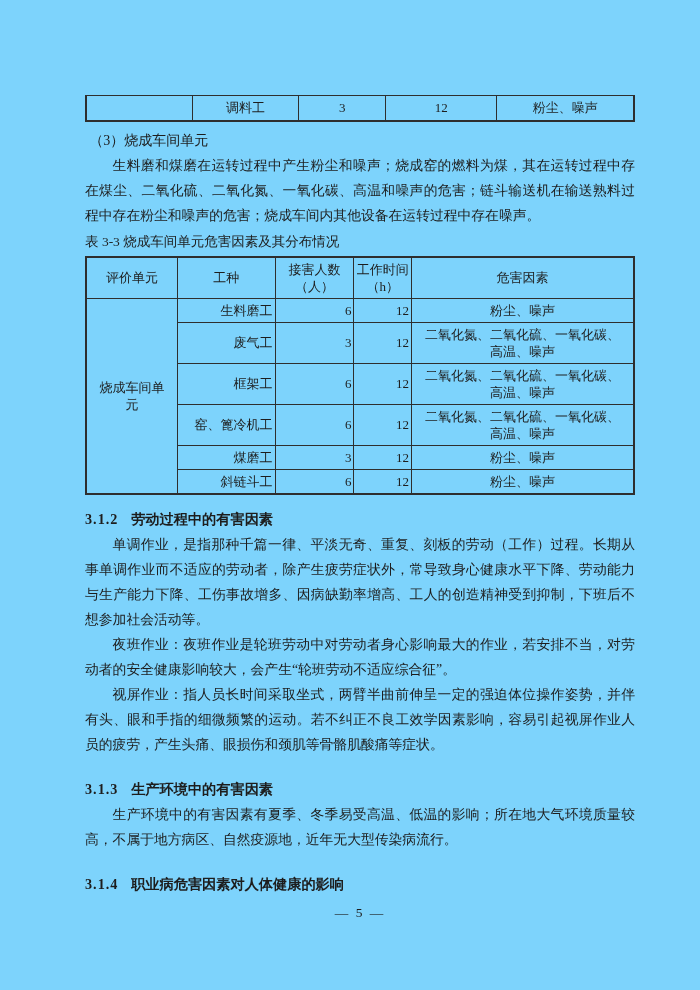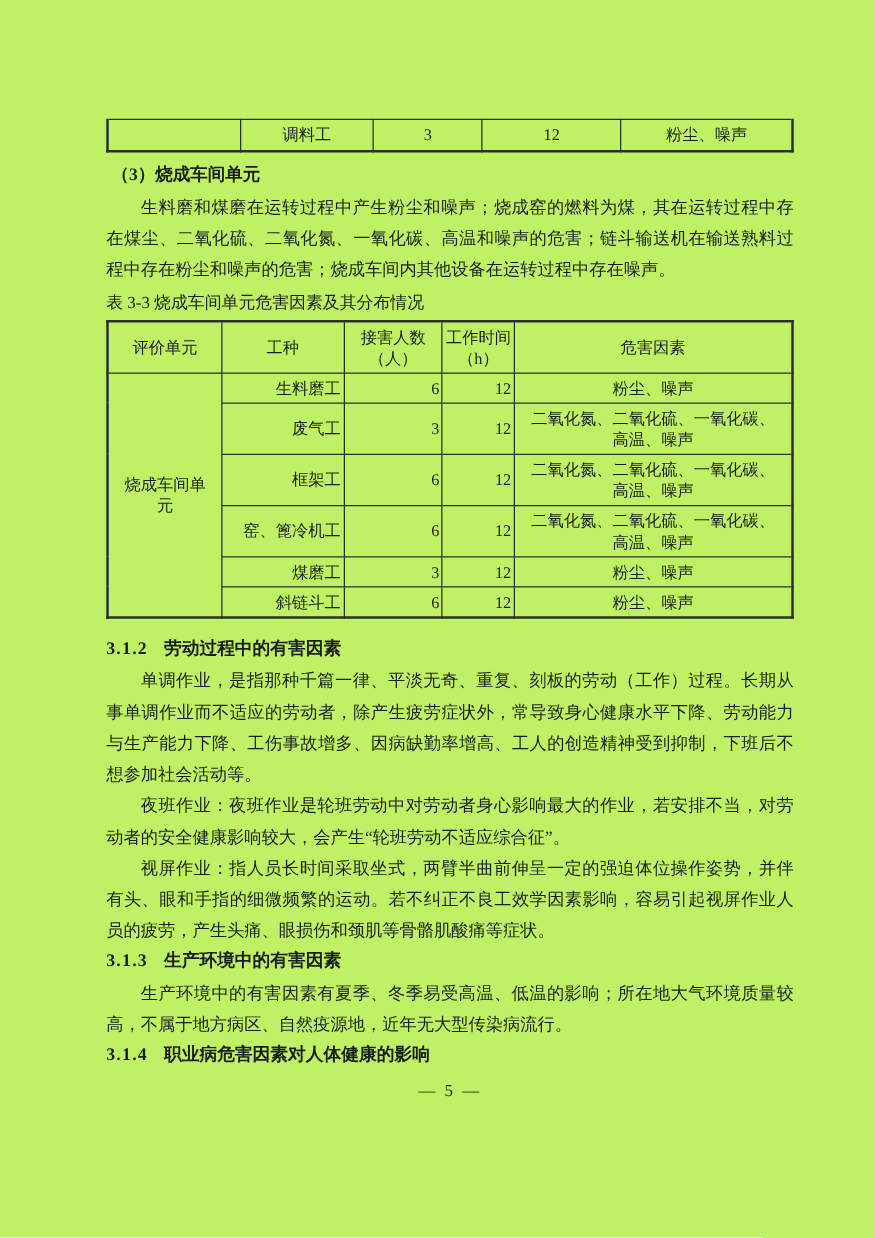--- a/index.html
+++ b/index.html
@@ -1,48 +1,48 @@
 <!DOCTYPE html>
 <html><head>
 <meta charset="utf-8">
 <style>
   * { margin:0; padding:0; box-sizing:border-box; }
   html,body { background:#ffffff; }
   .page {
     width:700px; height:990px; overflow:hidden; position:relative;
-    background:#bef264; color:#1d1d1d;
+    background:#7dd3fc; color:#1d1d1d;
     font-family:"Liberation Serif","DejaVu Serif",serif;
     padding:95px 65px 0 85px;
   }
   
   table.toptable {
     width:100%; border-collapse:collapse; table-layout:fixed;
     border:2px solid #2e2e2e; border-top-width:1px;
   }
   table.toptable td {
     border:1px solid #2e2e2e; height:25px; text-align:center;
     font-size:13px; padding:0 2px;
   }
   
-  .h-sub { font-size:14px; line-height:25px; margin-top:6px; text-indent:0.3em;font-weight:bold; }
+  .h-sub { font-size:14px; line-height:25px; margin-top:6px; text-indent:0.3em; }
   .para  { font-size:13.8px; line-height:25px; text-align:justify; text-indent:2em; }
   .caption { text-align:left; font-size:13.5px; line-height:22px; margin:3px 0 3px; }
   
   table.mtable {
     width:100%; border-collapse:collapse; table-layout:fixed;
     border:2px solid #2e2e2e;
   }
   table.mtable th, table.mtable td {
     border:1px solid #2e2e2e; text-align:center; vertical-align:middle;
     font-size:13px; font-weight:normal; line-height:17px; padding:3px 10px;
   }
   table.mtable th { padding:3px 2px; }
   table.mtable th span { display:block; }
   table.mtable td.jobcol, table.mtable td.numcol { padding:3px 2px;text-align:right; }
-  .sh { font-size:14.2px; font-weight:bold; line-height:25px; margin-top:0; }
+  .sh { font-size:14.2px; font-weight:bold; line-height:25px; margin-top:20px; }
   .sh .num { margin-right:0.9em; letter-spacing:1px; }
   .sh-first { margin-top:12px; }
   .pagenum {
     text-align:center; font-size:13.5px; line-height:20px; margin-top:6px;
     letter-spacing:2px;
   }
 </style>
 </head>
 <body>
 

